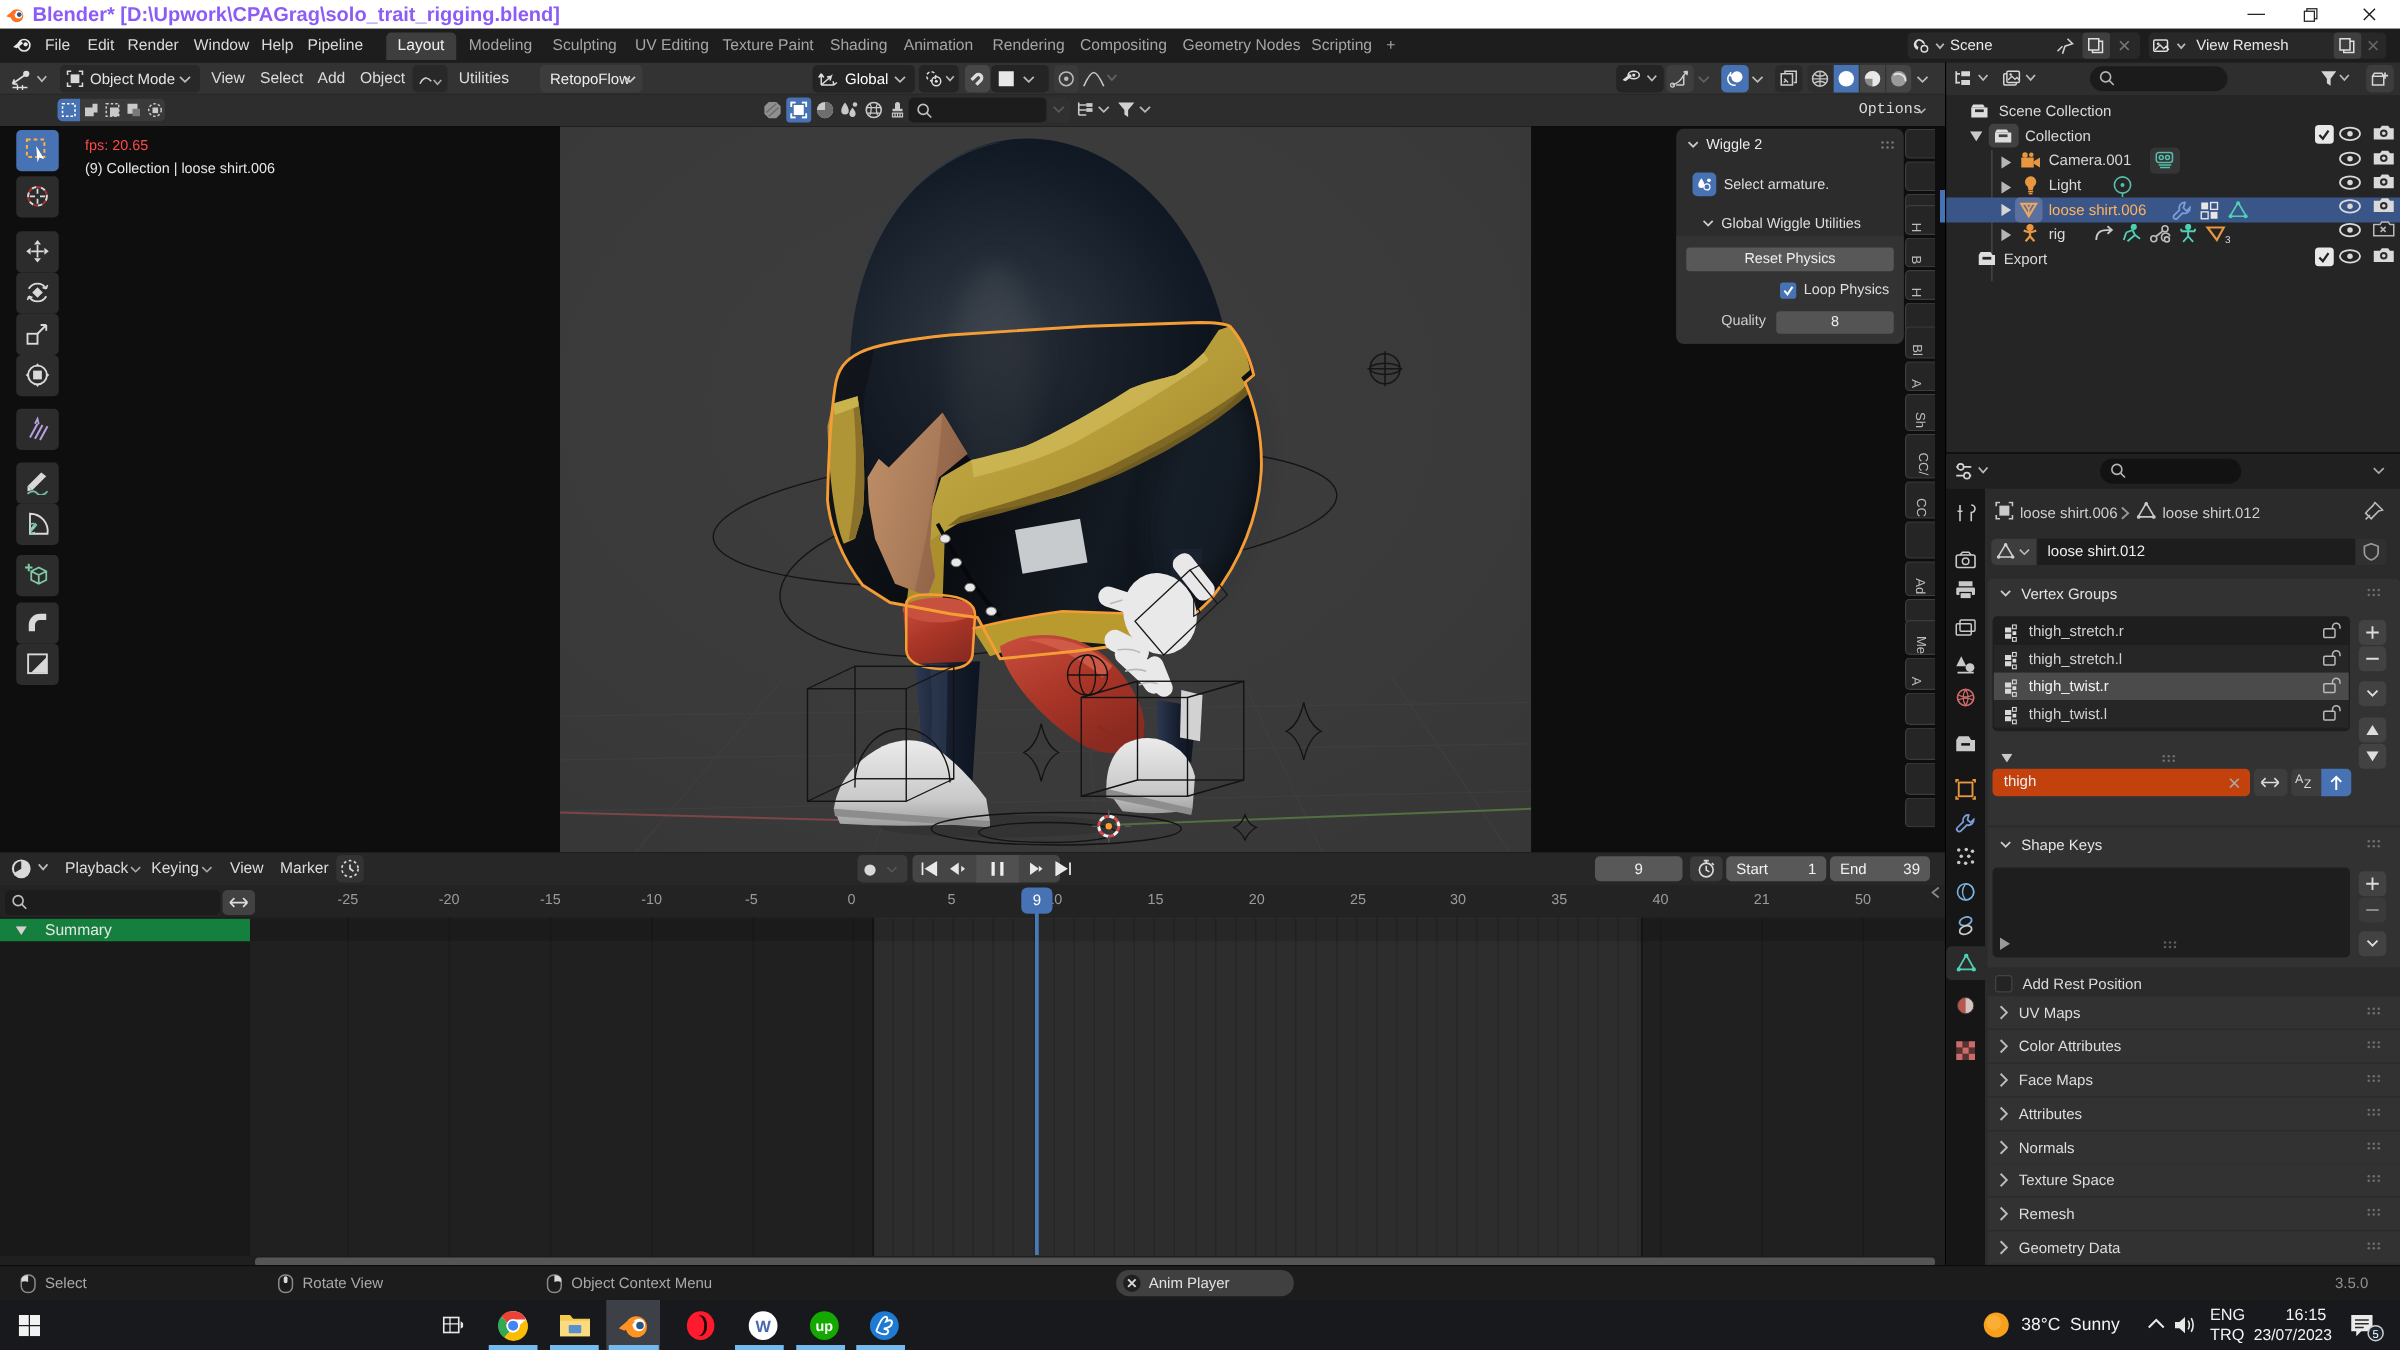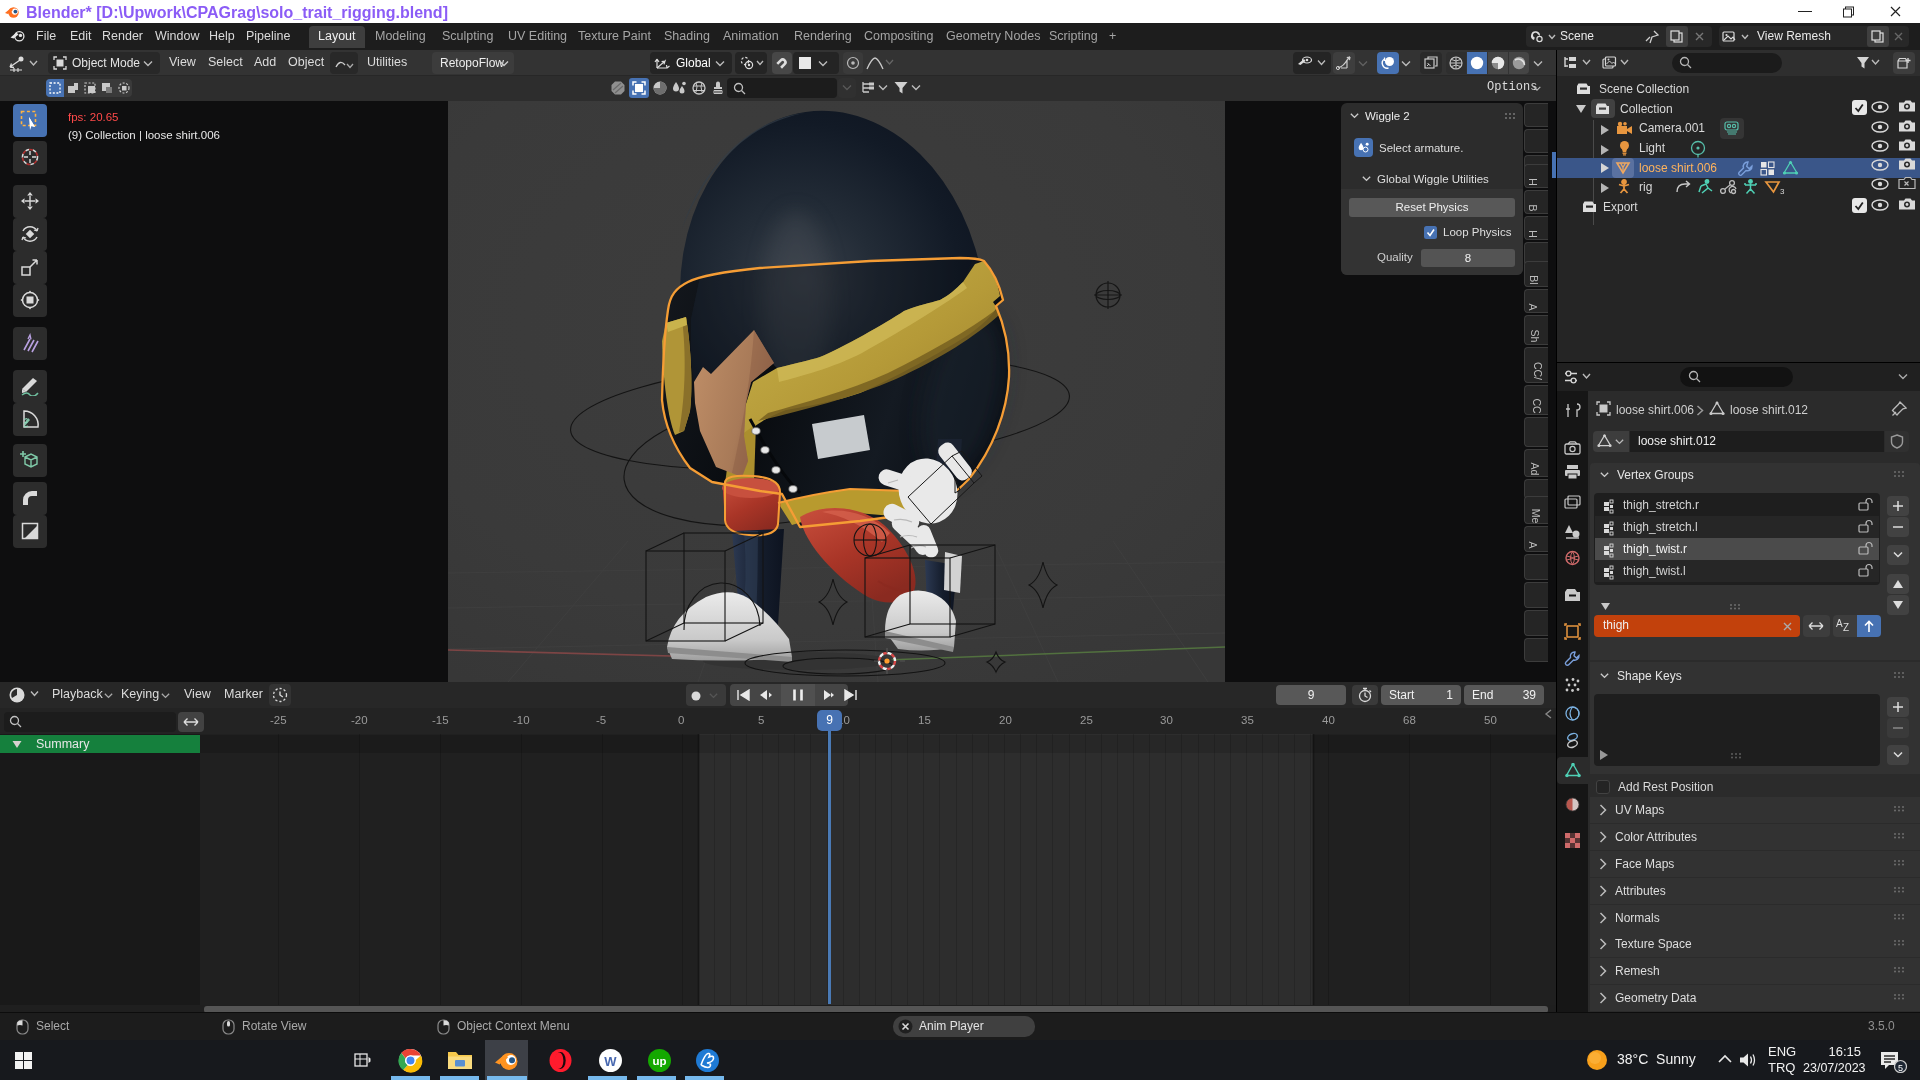--- a/index.html
+++ b/index.html
@@ -789,21 +789,21 @@
     <span class="abs" style="left:391px;top:6px">-5</span>
       <span class="abs" style="left:473px;top:6px">0</span>
     <span class="abs" style="left:553px;top:6px">5</span>
       <span class="abs" style="left:632px;top:6px">10</span>
     <span class="abs" style="left:713px;top:6px">15</span>
       <span class="abs" style="left:794px;top:6px">20</span>
     <span class="abs" style="left:875px;top:6px">25</span>
       <span class="abs" style="left:955px;top:6px">30</span>
     <span class="abs" style="left:1036px;top:6px">35</span>
       <span class="abs" style="left:1117px;top:6px">40</span>
-    <span class="abs" style="left:1198px;top:6px">68</span>
+    <span class="abs" style="left:1198px;top:6px">21</span>
       <span class="abs" style="left:1279px;top:6px">50</span>
   </div>
 
   <div class="abs" style="left:0;top:52px;width:1556px;height:271px;background:#191919"></div>
   <div class="abs" style="left:200px;top:52px;width:1356px;height:271px;background:#202020" id="chanbg"></div>
 
   <div class="abs" style="left:698px;top:52px;width:616px;height:271px;background:#2d2d2d"></div>
 
   <svg class="abs" style="left:200px;top:52px" width="1356" height="271">
     <g stroke="#1a1a1a" stroke-width="1">

